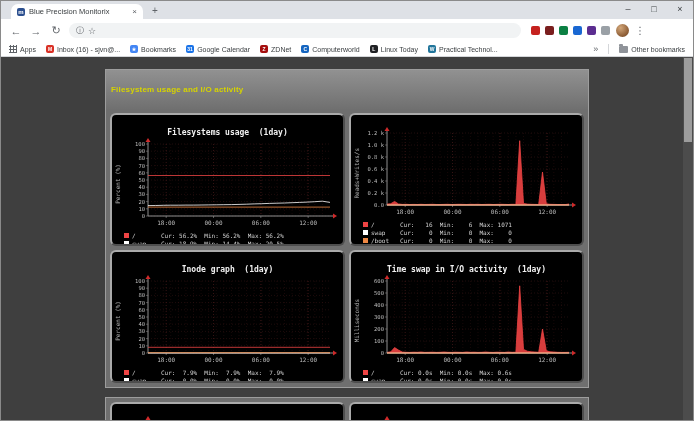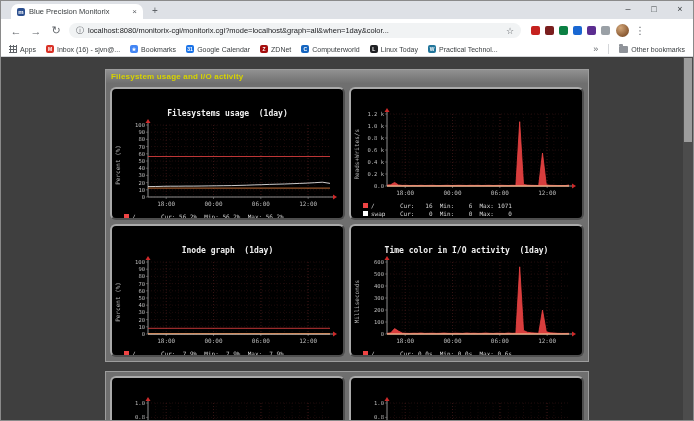--- a/index.html
+++ b/index.html
@@ -50,24 +50,24 @@
   .folder-icon::before { content:""; position:absolute; top:-2px; left:0; width:4px; height:2px; background:#8f9399; border-radius:1px 1px 0 0; }
 
   
   .content { flex:1; position:relative; background:#3f3f3f; overflow:hidden; }
   .scrollbar { position:absolute; top:0; right:0; width:10px; height:100%; background:#4c4c4c; }
   .scroll-thumb { position:absolute; top:1px; left:1px; width:8px; height:84px; background:#9d9d9d; }
 
   .mx-wrap { width:484px; margin:12px auto 0 auto; }
   .section { background:#6f6f6f; border:1px solid #9d9d9d; margin-bottom:9px; }
   .section-header { background:linear-gradient(#919191,#707070); color:#d6d300; font-size:8px; font-weight:bold;
-                    padding:2px 5px; letter-spacing:0.2px; }
+                    padding:15px 5px; letter-spacing:0.2px; }
   .charts { display:grid; grid-template-columns:1fr 1fr; gap:4px; padding:4px; }
   .chart-cell { background:#000; border:2px solid; border-color:#aaaaaa #4e4e4e #4e4e4e #aaaaaa; border-radius:6px;
-                height:133px; overflow:hidden; padding-top:19px; }
+                height:133px; overflow:hidden; padding-top:12px; }
   .chart-title { text-align:center; color:#f0f0f0; font-weight:bold; font-size:8px; height:11px; line-height:11px;
                  font-family:"DejaVu Sans Mono",monospace; white-space:pre; }
   .chart-body { display:flex; align-items:stretch; }
   .ylab { width:10px; display:flex; align-items:center; justify-content:center; }
   .ylab span { writing-mode:vertical-rl; transform:rotate(180deg); font-size:6px; color:#b2b2b2;
                font-family:"DejaVu Sans Mono",monospace; white-space:nowrap; }
   svg.plot { display:block; }
   .legend { padding-left:12px; padding-top:1px; }
   .legend-row { display:flex; align-items:center; gap:3px; height:8px; font-size:6px; color:#d2d2d2;
                 font-family:"DejaVu Sans Mono",monospace; white-space:pre; }
@@ -92,21 +92,20 @@
       <span class="win-btn">×</span>
     </div>
   </div>
 
   <div class="navbar">
     <span class="nav-icon">←</span>
     <span class="nav-icon">→</span>
     <span class="nav-icon">↻</span>
     <div class="omnibox">
       <span class="info-icon">ⓘ</span>
-      <span class="url">localhost:8080/monitorix-cgi/monitorix.cgi?mode=localhost&amp;graph=all&amp;when=1day&amp;color...</span>
       <span class="star-icon">☆</span>
     </div>
     <div class="ext-icons" id="ext-icons">
         <span class="ext" style="background: rgb(197, 34, 31);"></span>
         <span class="ext" style="background: rgb(122, 30, 30);"></span>
         <span class="ext" style="background: rgb(11, 128, 67);"></span>
         <span class="ext" style="background: rgb(25, 103, 210);"></span>
         <span class="ext" style="background: rgb(91, 45, 144);"></span>
         <span class="ext" style="background: rgb(154, 160, 166);"></span>
       </div>
@@ -411,21 +410,21 @@
                 </svg>
             </div>
             <div class="legend">
                 <div class="legend-row"><span class="swatch" style="background: rgb(238, 68, 68);"></span><span class="legend-label">/</span><span>Cur:  7.9%  Min:  7.9%  Max:  7.9%</span></div>
                 <div class="legend-row"><span class="swatch" style="background: rgb(255, 255, 255);"></span><span class="legend-label">swap</span><span>Cur:  0.0%  Min:  0.0%  Max:  0.0%</span></div>
                 <div class="legend-row"><span class="swatch" style="background: rgb(238, 136, 68);"></span><span class="legend-label">/boot</span><span>Cur:  0.4%  Min:  0.4%  Max:  0.4%</span></div>
               </div>
           </div>
 
           <div class="chart-cell">
-            <div class="chart-title">Time color in I/O activity  (1day)</div>
+            <div class="chart-title">Time swap in I/O activity  (1day)</div>
             <div class="chart-body">
               <div class="ylab">
                   <span>Milliseconds</span>
                 </div>
               <svg class="plot" width="218" height="92">
                   <line x1="33.583333333333336" y1="6" x2="33.583333333333336" y2="78" stroke="#2e1111" stroke-width="0.5" stroke-dasharray="1 2"></line>
                   <line x1="41.166666666666664" y1="6" x2="41.166666666666664" y2="78" stroke="#2e1111" stroke-width="0.5" stroke-dasharray="1 2"></line>
                   <line x1="48.75" y1="6" x2="48.75" y2="78" stroke="#2e1111" stroke-width="0.5" stroke-dasharray="1 2"></line>
                   <line x1="56.33333333333333" y1="6" x2="56.33333333333333" y2="78" stroke="#2e1111" stroke-width="0.5" stroke-dasharray="1 2"></line>
                   <line x1="63.916666666666664" y1="6" x2="63.916666666666664" y2="78" stroke="#2e1111" stroke-width="0.5" stroke-dasharray="1 2"></line>

